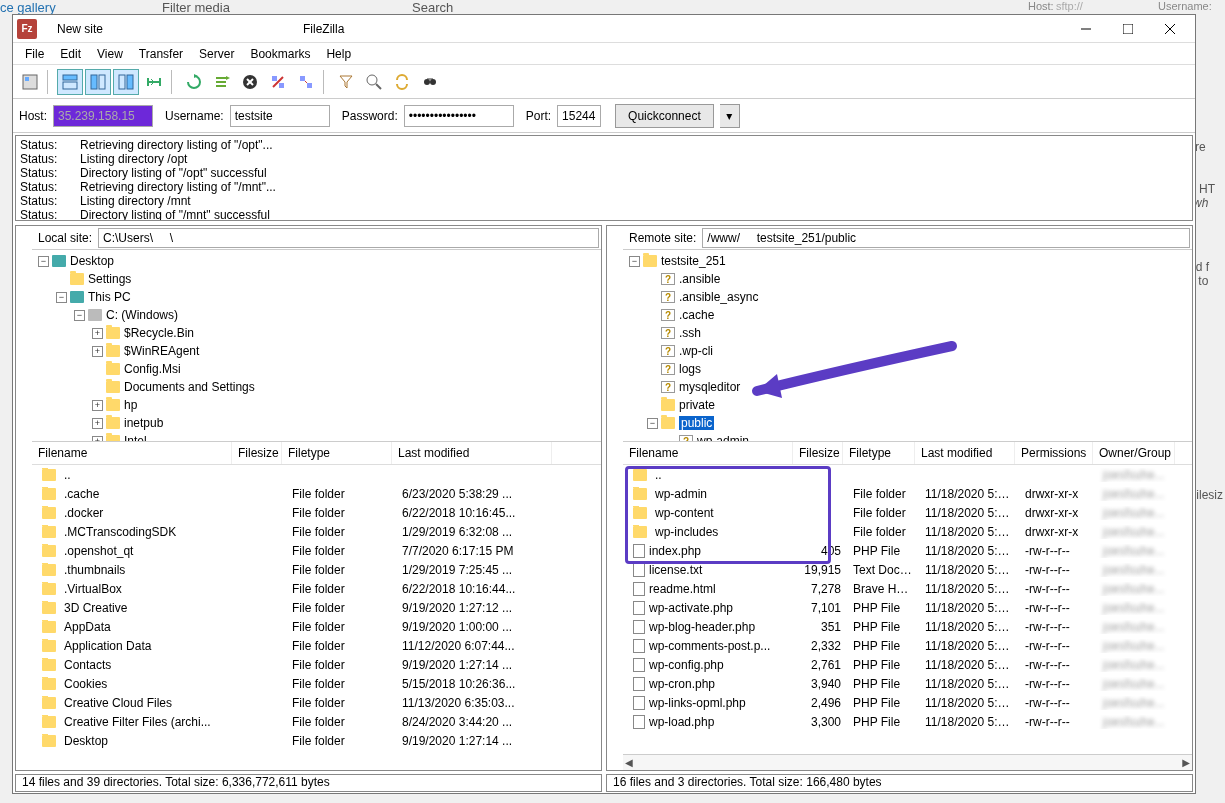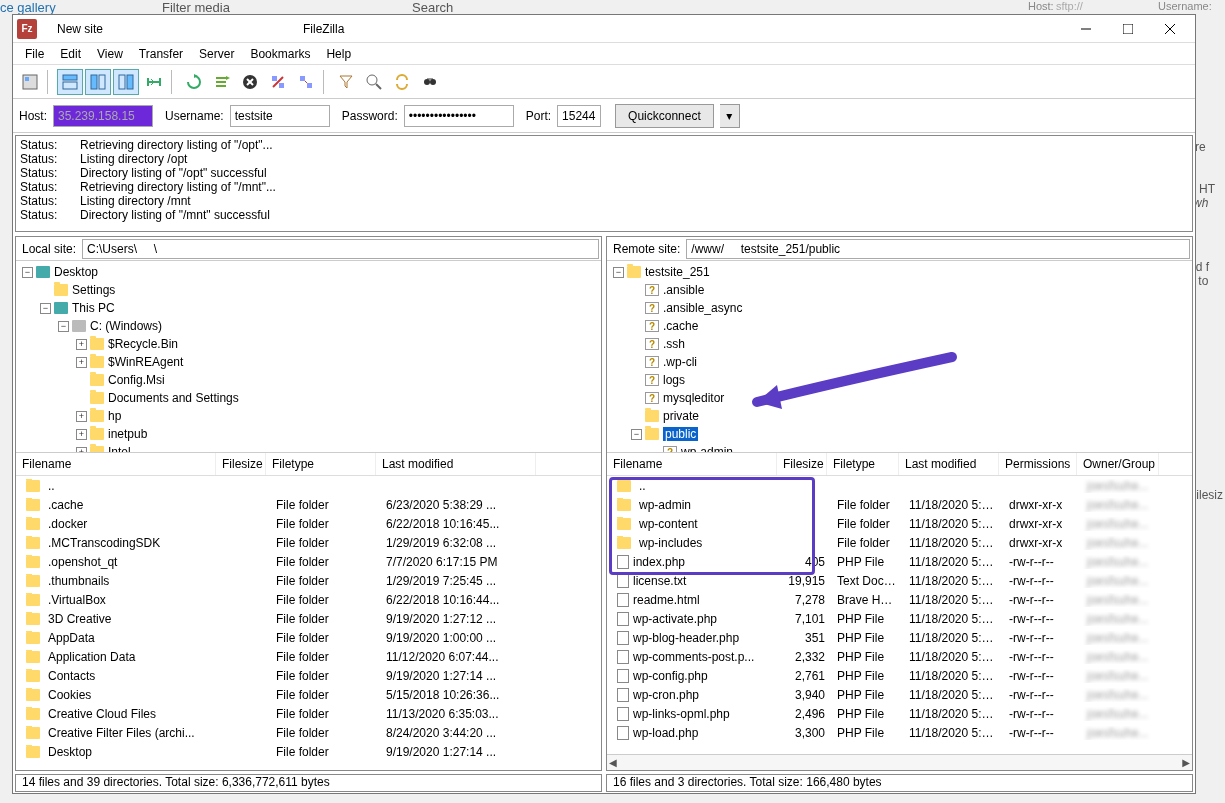--- a/index.html
+++ b/index.html
@@ -24,26 +24,26 @@
 .toolsep { width: 6px; height: 24px; border-left: 1px solid #bbb; margin: 0 2px; }
 .ticon { width: 16px; height: 16px; }
 
 .connectbar { height: 34px; display: flex; align-items: center; gap: 6px; padding: 4px 6px; border-bottom: 1px solid #ccc; }
 .connectbar label { color: #000; }
 .connectbar input { border: 1px solid #aaa; padding: 2px 4px; height: 22px; }
 .connectbar input[readonly]{background:#6d28d9;color:#aaa;}
 .qc-btn { height: 24px; padding: 2px 12px; background: #e8e8e8; border: 1px solid #999; }
 .qc-arrow { width: 20px; height: 24px; background: #e8e8e8; border: 1px solid #999; border-left:none; display:flex;align-items:center;justify-content:center;}
 
-.logpane { height: 97px; border: 1px solid #888; margin: 2px; overflow-y: scroll; padding: 2px 4px; line-height: 14px; position:relative;}
+.logpane { height: 86px; border: 1px solid #888; margin: 2px; overflow-y: scroll; padding: 2px 4px; line-height: 14px; position:relative;}
 .logpane .row { display: flex; }
 .logpane .tag { width: 60px; }
 
 .split { flex: 1; display: flex; gap: 4px; margin: 2px; min-height: 0; }
-.col { flex: 1; display: flex; flex-direction: column; border: 1px solid #888; min-width: 0;}
+.col { flex: 1; display: flex; flex-direction: column; border: 1px solid #888; min-width: 0; padding-left: 16px;}
 
 .pathbar { height: 24px; display: flex; align-items: center; border-bottom: 1px solid #ccc; }
 .pathbar label { padding: 0 6px; }
 .pathbar input { flex: 1; border: 1px solid #aaa; height: 20px; padding: 0 4px; margin-right: 2px;}
 
 .tree { height: 192px; overflow-y: auto; overflow-x:hidden; border-bottom: 1px solid #ccc; padding: 2px; }
 .tree-row { display: flex; align-items: center; height: 18px; white-space: nowrap; }
 .expander { width: 11px; height: 11px; border: 1px solid #888; margin-right: 3px; text-align: center; line-height: 8px; font-size:9px; color:#333;}
 .spacer { display:inline-block;}
 .folder-icon { width: 14px; height: 12px; background: #ffd96a; border-radius: 1px; margin-right: 4px; position:relative;}

